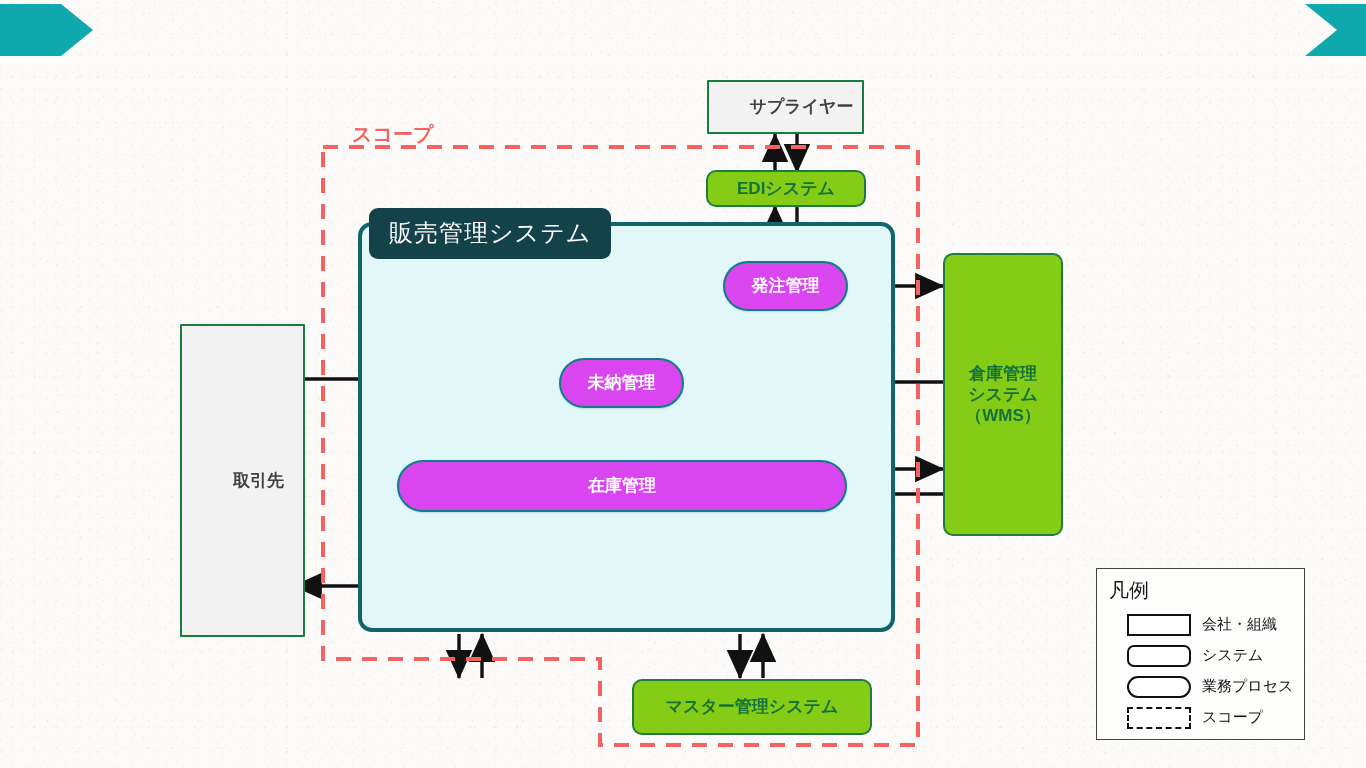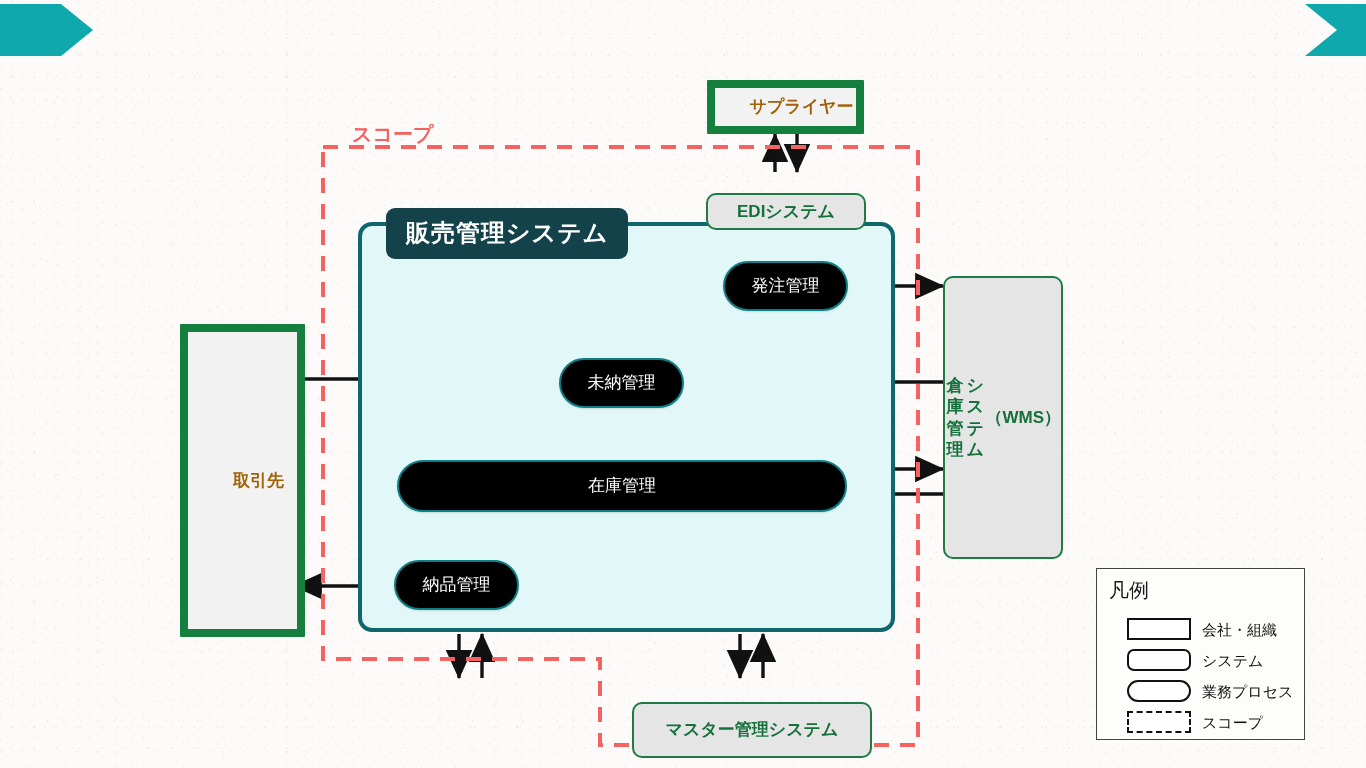--- a/index.html
+++ b/index.html
@@ -34,50 +34,49 @@
     display:flex;align-items:center;justify-content:center;
   }
   #title-text{
     color:#ffffff;font-size:27px;font-weight:bold;letter-spacing:2px;
     text-shadow:0 1px 2px rgba(0,0,0,.18);
   }
   #canvas{position:absolute;left:0;top:0;width:1366px;height:768px;}
   .node{position:absolute;display:flex;align-items:center;justify-content:center;
         text-align:center;box-sizing:border-box;line-height:1.25;}
   
-  .org{background:#f2f2f2;border:8px solid #15803d;color:#a16207;
+  .org{background:#f2f2f2;border:2px solid #15803d;color:#404040;
        font-weight:bold;font-size:17px;border-radius:1px;padding-left:32px;}
   
-  .system{background:#e5e5e5;border:2px solid #1f7a43;color:#14713c;
-          font-weight:bold;font-size:17px;border-radius:10px;margin-top:23px;}
-  
-  .process{background:#000000;border:2px solid #0d7f84;color:#ffffff;
-           font-weight:normal;font-size:17px;border-radius:999px;
+  .system{background:#84cc16;border:2px solid #1f7a43;color:#14713c;
+          font-weight:bold;font-size:17px;border-radius:10px;}
+  
+  .process{background:#d946ef;border:2px solid #0d7f84;color:#ffffff;
+           font-weight:bold;font-size:17px;border-radius:999px;
            box-shadow:0 1px 2px rgba(0,0,0,.12);}
   
   #sales-system-box{
     position:absolute;left:358px;top:222px;width:537px;height:410px;
     background:#e2f7f8;border:4px solid #11666e;border-radius:14px;box-sizing:border-box;
   }
   #sales-system-title{
     position:absolute;left:369px;top:208px;
-    background:#14424a;color:#fff;font-weight:bold;font-size:24px;
+    background:#14424a;color:#fff;font-weight:normal;font-size:24px;
     padding:9px 20px 10px 20px;border-radius:9px;letter-spacing:1px;
     white-space:nowrap;
-    margin-left:17px;
   }
   
   #scope-label{position:absolute;left:352px;top:121px;color:#f4635f;
                font-weight:bold;font-size:20px;white-space:nowrap;}
   
   #legend-box{position:absolute;left:1096px;top:568px;width:209px;height:172px;
               background:#fdfdfc;border:1.5px solid #444;box-sizing:border-box;
               padding:8px 10px;}
   #legend-title{font-size:20px;color:#1a1a1a;margin:0 0 5px 2px;}
-  .legend-row{display:flex;align-items:flex-end;height:31px;padding-left:20px;}
+  .legend-row{display:flex;align-items:center;height:31px;padding-left:20px;}
   .legend-swatch{width:64px;height:22px;margin-right:11px;box-sizing:border-box;flex:none;}
   .sw-org{border:2px solid #111;background:#fff;}
   .sw-system{border:2px solid #111;background:#fff;border-radius:7px;}
   .sw-process{border:2px solid #111;background:#fff;border-radius:999px;}
   .sw-scope{border:2px dashed #111;background:#fff;}
   .legend-label{font-size:15px;color:#111;white-space:nowrap;}
   svg{position:absolute;left:0;top:0;}
 </style>
 </head>
 <body>
@@ -154,21 +153,21 @@
   </div>
 
   <div class="node org" style="left:180px;top:324px;width:125px;height:313px;">
     <span>取引先</span>
   </div>
 
   <div class="node system" style="left:706px;top:170px;width:160px;height:37px;">
     <span>EDIシステム</span>
   </div>
 
-  <div class="node system" style="left:943px;top:253px;width:120px;height:283px;flex-direction:row;">
+  <div class="node system" style="left:943px;top:253px;width:120px;height:283px;flex-direction:column;">
     <span>倉庫管理</span>
     <span>システム</span>
     <span>（WMS）</span>
   </div>
 
 
   <div class="node system" style="left:632px;top:679px;width:240px;height:56px;">
     <span>マスター管理システム</span>
   </div>
 
@@ -179,23 +178,20 @@
 
   <div class="node process" style="left:559px;top:358px;width:125px;height:50px;">
     <span>未納管理</span>
   </div>
 
 
   <div class="node process" style="left:397px;top:460px;width:450px;height:52px;">
     <span>在庫管理</span>
   </div>
 
-  <div class="node process" style="left:394px;top:560px;width:125px;height:50px;">
-    <span>納品管理</span>
-  </div>
 
 
   <div id="sales-system-title">販売管理システム</div>
 
   <div id="scope-label">スコープ</div>
 
   <div id="legend-box">
     <div id="legend-title">凡例</div>
 
     <div class="legend-row">

